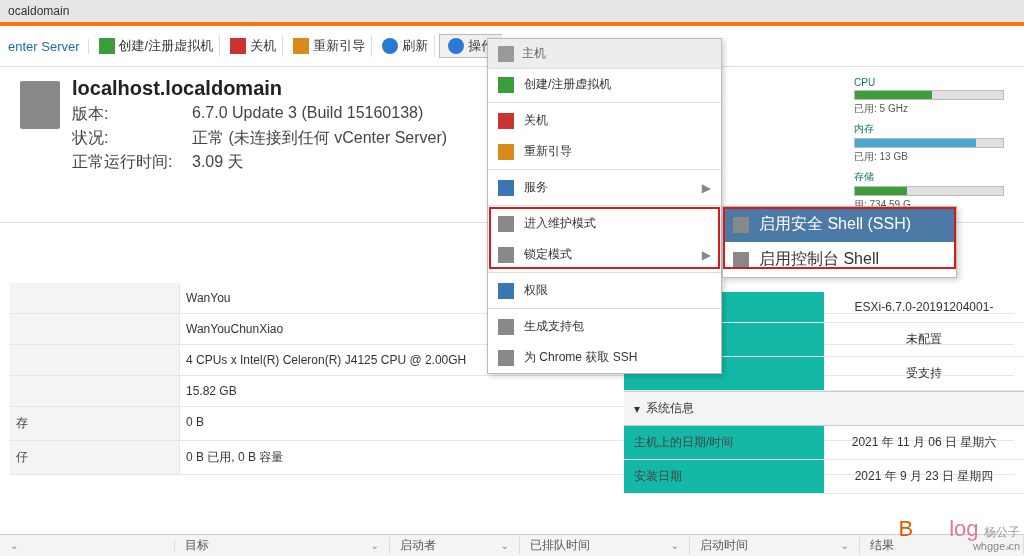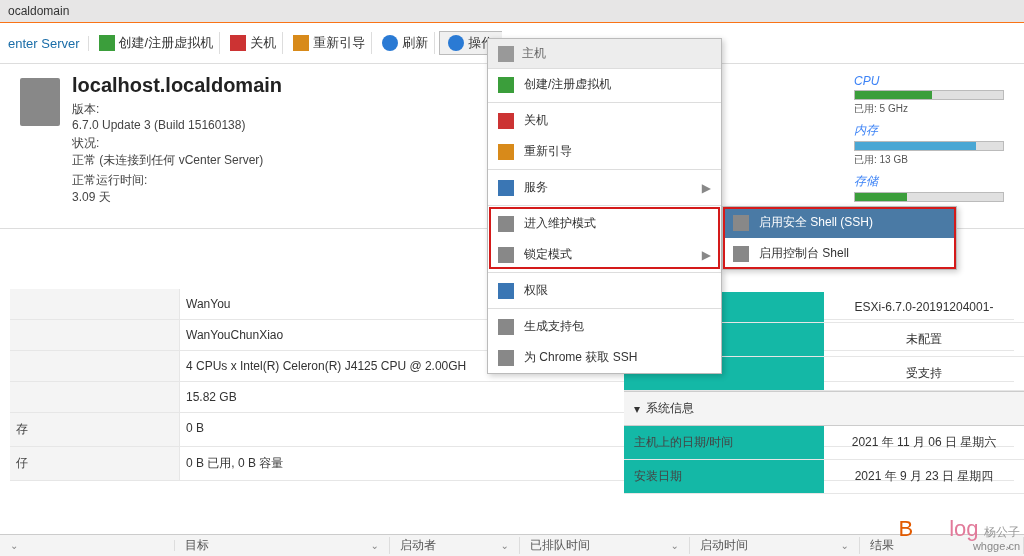--- a/index.html
+++ b/index.html
@@ -1,45 +1,45 @@
 <!DOCTYPE html>
 <html><head>
 <meta charset="utf-8">
 <style>
 * { margin:0; padding:0; box-sizing:border-box; font-family:"Microsoft YaHei",Arial,sans-serif; }
 body { background:#fff; width:1024px; height:556px; overflow:hidden; position:relative; font-size:13px; color:#333; }
-.breadcrumb-bar { background:#e7e6e6; padding:4px 8px; font-size:12px; color:#333; border-bottom:1px solid #f97316; }
+.breadcrumb-bar { background:#e7e6e6; padding:4px 8px; font-size:12px; color:#333; border-bottom:4px solid #f97316; }
 .toolbar { background:#fff; padding:8px 0; display:flex; align-items:center; gap:4px; border-bottom:1px solid #ddd; }
 .toolbar-group { display:flex; align-items:center; padding:0 8px; border-right:1px solid #ddd; }
 .toolbar-group:last-of-type { border-right:none; }
 .toolbar-text { color:#1a6da8; cursor:pointer; }
 .toolbar-item { display:flex; align-items:center; gap:4px; padding:2px 6px; cursor:pointer; }
 .active-btn { background:#f0f0f0; border:1px solid #bbb; padding:2px 8px; }
 .icon { width:16px; height:16px; display:inline-block; flex:none; }
 
 .host-block { display:flex; padding:10px 20px; border-bottom:1px solid #ddd; position:relative; }
 .host-left { display:flex; gap:12px; flex:1; }
 .host-icon { width:40px; height:48px; background:#888; border-radius:2px; margin-top:4px; }
 .host-title { font-size:20px; font-weight:bold; color:#222; margin-bottom:4px; }
-.host-row { display:flex; margin-top:3px; font-size:12px; color:#444;flex-direction:column; }
+.host-row { display:flex; margin-top:3px; font-size:16px; color:#444; }
 .host-label { width:120px; }
 .meters { width:150px; }
-.meter-label { font-size:12px; color:#3b82f6;font-style:italic; }
+.meter-label { font-size:10px; color:#0f766e; }
 .meter-bar { height:10px; background:#e0e0e0; border:1px solid #bbb; margin:2px 0; position:relative; overflow:hidden; }
 .meter-fill { height:100%; }
 .meter-used { font-size:10px; color:#555; }
 
 .dropdown-menu { position:absolute; top:38px; left:487px; width:235px; background:#fff; border:1px solid #bbb; box-shadow:2px 2px 6px rgba(0,0,0,.2); z-index:50; }
 .menu-head { background:#ededed; padding:6px 10px; font-size:12px; color:#666; display:flex; align-items:center; gap:8px; border-bottom:1px solid #ddd; }
 .menu-item { padding:7px 10px; font-size:12px; color:#333; display:flex; align-items:center; gap:10px; cursor:pointer; position:relative; }
 .menu-arrow { margin-left:auto; color:#888; }
 .menu-sep { height:1px; background:#ddd; margin:2px 0; }
 
 .submenu { position:absolute; top:206px; left:722px; width:235px; background:#fff; border:1px solid #bbb; box-shadow:2px 2px 6px rgba(0,0,0,.2); z-index:51; }
-.submenu-item { padding:7px 10px; font-size:12px; color:#333; display:flex; align-items:center; gap:10px; cursor:pointer; }
+.submenu-item { padding:7px 10px; font-size:16px; color:#333; display:flex; align-items:center; gap:10px; cursor:pointer; }
 .submenu-item.hl { background:#4a7aa5; color:#fff; }
 
 .red-box { position:absolute; border:2px solid #d41a1a; pointer-events:none; z-index:60; }
 
 .info-grid { padding:0 10px 10px 10px; }
 .info-row { display:flex; border-bottom:1px solid #e6e6e6; font-size:12px; }
 .info-cell-l { width:170px; padding:8px 6px; background:#f4f4f4; border-right:1px solid #e6e6e6; color:#444; }
 .info-cell-r { flex:1; padding:8px 6px; }
 .right-col { position:absolute; right:0; top:292px; width:400px; }
 .right-row { display:flex; border-bottom:1px solid #e6e6e6; font-size:12px; }

